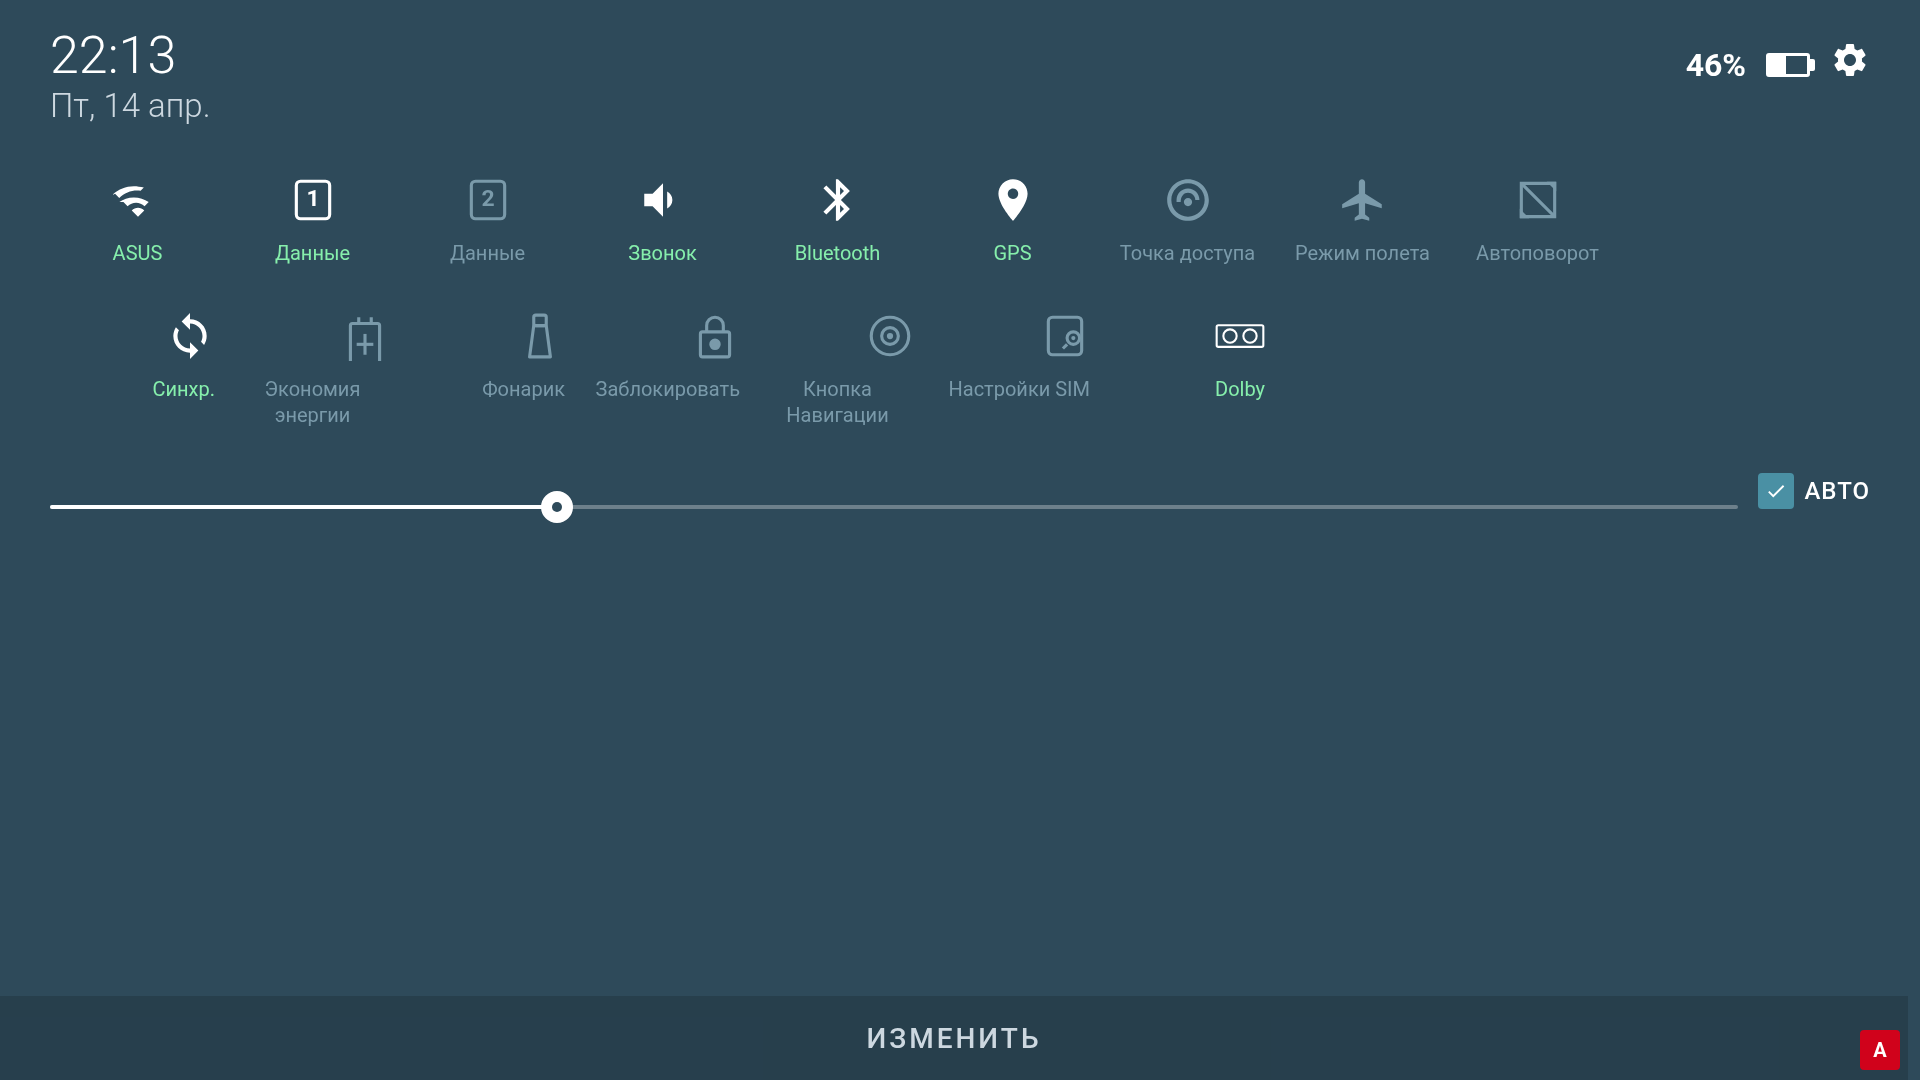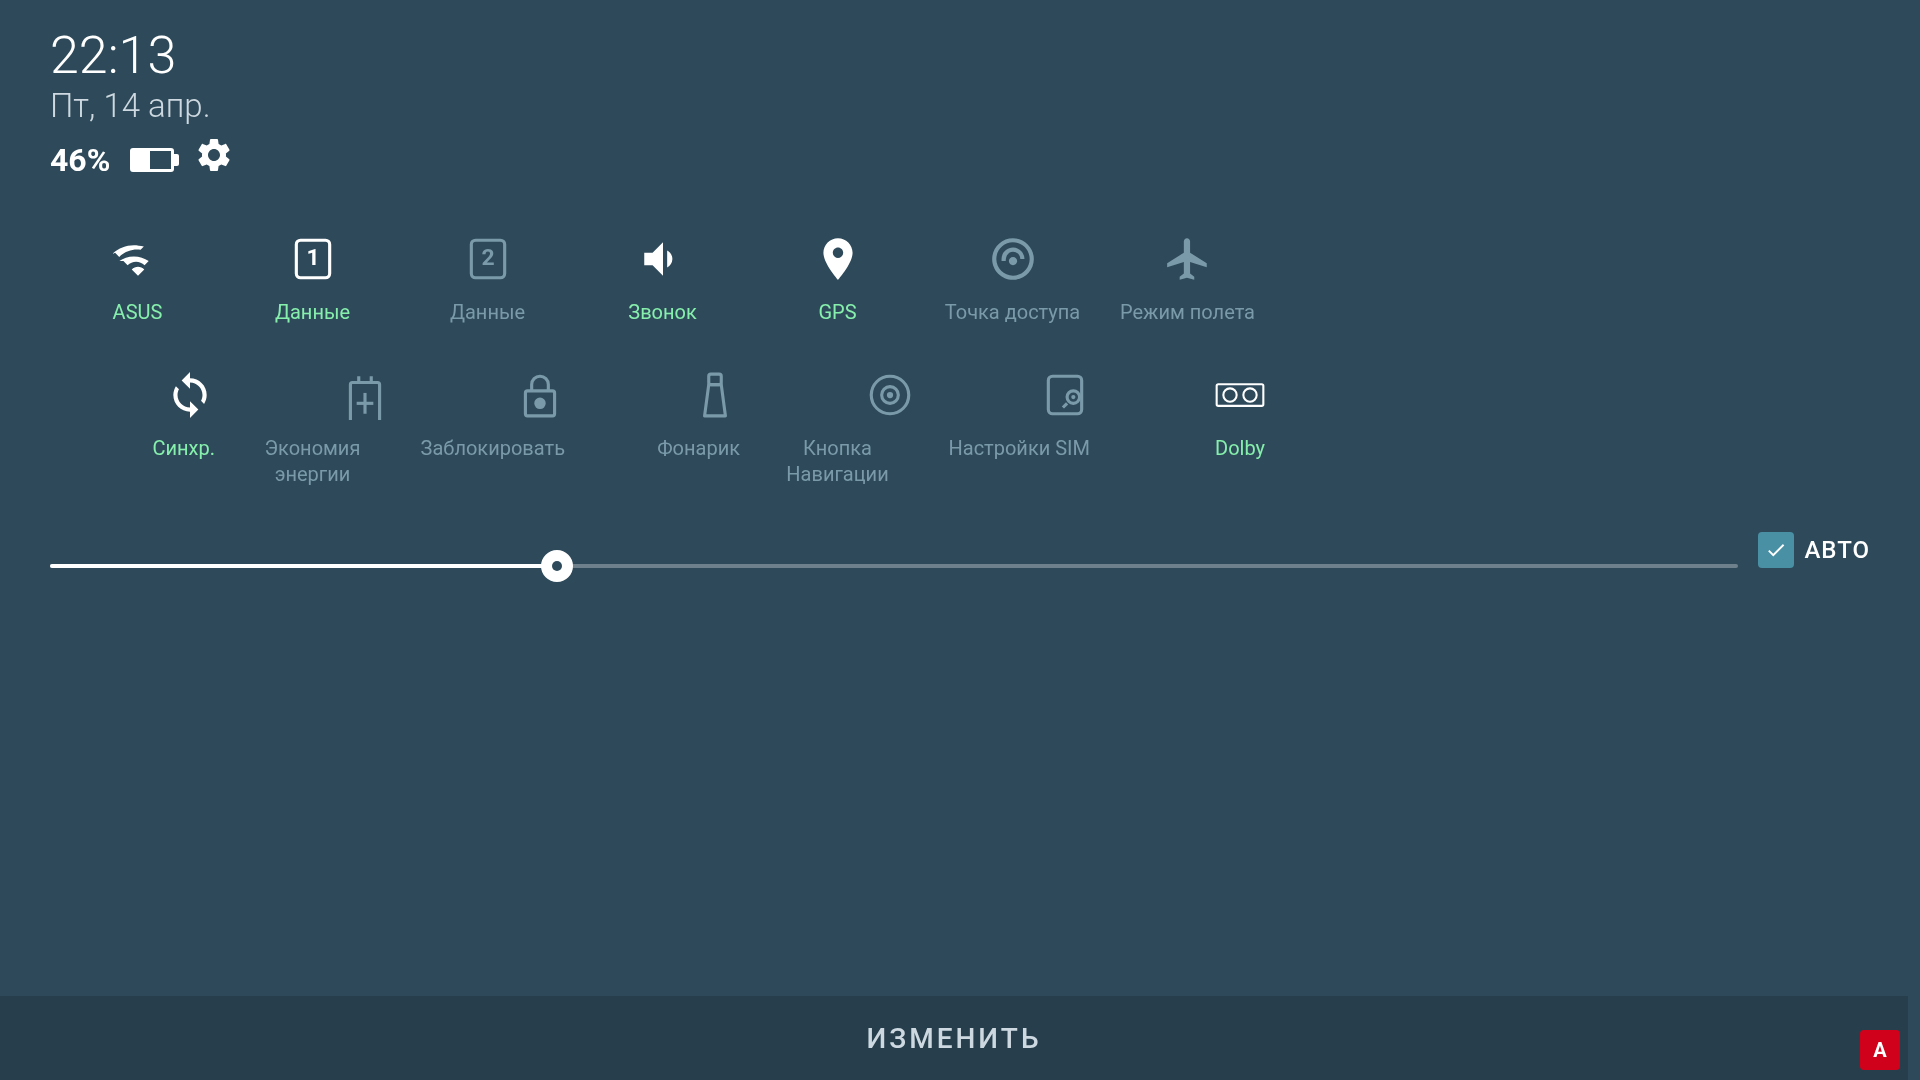--- a/index.html
+++ b/index.html
@@ -12,21 +12,20 @@
       overflow: hidden;
       position: relative;
     }
 
     
     .header {
       display: flex;
       justify-content: space-between;
       align-items: flex-start;
       padding: 30px 50px 20px 50px;
-      flex-direction: column;
     }
     .time-block {}
     .time {
       font-size: 52px;
       font-weight: 300;
       line-height: 1;
     }
     .date {
       font-size: 33px;
       font-weight: 300;
@@ -276,20 +275,28 @@
 
     <div class="tile">
       <div class="tile-icon">
         <svg viewBox="0 0 24 24" fill="white">
             <path d="M3 9v6h4l5 5V4L7 9H3zm13.5 3c0-1.77-1.02-3.29-2.5-4.03v8.05c1.48-.73 2.5-2.25 2.5-4.02z"></path>
           </svg>
       </div>
       <div class="tile-label">Звонок</div>
     </div>
 
+    <div class="tile">
+      <div class="tile-icon">
+        <svg viewBox="0 0 24 24" fill="white">
+            <path d="M17.71 7.71L12 2h-1v7.59L6.41 5 5 6.41 10.59 12 5 17.59 6.41 19 11 14.41V22h1l5.71-5.71-4.3-4.29 4.3-4.29zM13 5.83l1.88 1.88L13 9.59V5.83zm1.88 10.46L13 18.17v-3.76l1.88 1.88z"></path>
+          </svg>
+      </div>
+      <div class="tile-label">Bluetooth</div>
+    </div>
 
     <div class="tile">
       <div class="tile-icon">
         <svg viewBox="0 0 24 24" fill="white">
             <path d="M12 2C8.13 2 5 5.13 5 9c0 5.25 7 13 7 13s7-7.75 7-13c0-3.87-3.13-7-7-7zm0 9.5c-1.38 0-2.5-1.12-2.5-2.5s1.12-2.5 2.5-2.5 2.5 1.12 2.5 2.5-1.12 2.5-2.5 2.5z"></path>
           </svg>
       </div>
       <div class="tile-label">GPS</div>
     </div>
 
@@ -304,20 +311,31 @@
 
     <div class="tile">
       <div class="tile-icon inactive">
         <svg viewBox="0 0 24 24" fill="#7a9aaa">
             <path d="M21 16v-2l-8-5V3.5c0-.83-.67-1.5-1.5-1.5S10 2.67 10 3.5V9l-8 5v2l8-2.5V19l-2 1.5V22l3.5-1 3.5 1v-1.5L13 19v-5.5l8 2.5z"></path>
           </svg>
       </div>
       <div class="tile-label" style="color:#7a9aaa">Режим полета</div>
     </div>
 
+    <div class="tile">
+      <div class="tile-icon inactive">
+        <svg viewBox="0 0 24 24" fill="none" stroke="#7a9aaa" stroke-width="1.5">
+          <path d="M4 4 L20 4 L20 20 L4 20 Z" fill="none" stroke="#7a9aaa" stroke-width="1.5"></path>
+          <path d="M4 4 L20 20" stroke="#7a9aaa" stroke-width="1.5"></path>
+          <polygon points="18,4 20,4 20,6" fill="#7a9aaa"></polygon>
+          <polygon points="4,18 4,20 6,20" fill="#7a9aaa"></polygon>
+        </svg>
+      </div>
+      <div class="tile-label" style="color:#7a9aaa">Автоповорот</div>
+    </div>
 
   </div>
 
   <div class="tiles-row row2">
 
     <div class="tile">
       <div class="tile-icon">
         <svg viewBox="0 0 24 24" fill="white">
             <path d="M12 4V1L8 5l4 4V6c3.31 0 6 2.69 6 6 0 1.01-.25 1.97-.7 2.8l1.46 1.46C19.54 15.03 20 13.57 20 12c0-4.42-3.58-8-8-8zm0 14c-3.31 0-6-2.69-6-6 0-1.01.25-1.97.7-2.8L5.24 7.74C4.46 8.97 4 10.43 4 12c0 4.42 3.58 8 8 8v3l4-4-4-4v3z"></path>
           </svg>
@@ -334,36 +352,36 @@
           <line x1="12" y1="11" x2="12" y2="21" stroke="#7a9aaa" stroke-width="1.5"></line>
           <line x1="8" y1="16" x2="16" y2="16" stroke="#7a9aaa" stroke-width="1.5"></line>
         </svg>
       </div>
       <div class="tile-label" style="color:#7a9aaa">Экономия энергии</div>
     </div>
 
     <div class="tile">
       <div class="tile-icon inactive">
         <svg viewBox="0 0 24 24" fill="none" stroke="#7a9aaa" stroke-width="1.5">
+          <rect x="9" y="2" width="6" height="5" rx="1" fill="none" stroke="#7a9aaa"></rect>
+          <path d="M9 7 L7 22 L17 22 L15 7 Z" fill="none" stroke="#7a9aaa" stroke-linejoin="round"></path>
+        </svg>
+      </div>
+      <div class="tile-label" style="color:#7a9aaa">Фонарик</div>
+    </div>
+
+    <div class="tile">
+      <div class="tile-icon inactive">
+        <svg viewBox="0 0 24 24" fill="none" stroke="#7a9aaa" stroke-width="1.5">
           <rect x="5" y="10" width="14" height="12" rx="1" fill="none" stroke="#7a9aaa"></rect>
           <path d="M8 10 V7 a4 4 0 0 1 8 0 V10" fill="none" stroke="#7a9aaa"></path>
           <circle cx="12" cy="16" r="2" fill="#7a9aaa"></circle>
         </svg>
       </div>
       <div class="tile-label" style="color:#7a9aaa">Заблокировать</div>
-    </div>
-
-    <div class="tile">
-      <div class="tile-icon inactive">
-        <svg viewBox="0 0 24 24" fill="none" stroke="#7a9aaa" stroke-width="1.5">
-          <rect x="9" y="2" width="6" height="5" rx="1" fill="none" stroke="#7a9aaa"></rect>
-          <path d="M9 7 L7 22 L17 22 L15 7 Z" fill="none" stroke="#7a9aaa" stroke-linejoin="round"></path>
-        </svg>
-      </div>
-      <div class="tile-label" style="color:#7a9aaa">Фонарик</div>
     </div>
 
     <div class="tile">
       <div class="tile-icon inactive">
         <svg viewBox="0 0 24 24" fill="#7a9aaa">
             <circle cx="12" cy="12" r="9" fill="none" stroke="#7a9aaa" stroke-width="1.5"></circle>
             <circle cx="12" cy="12" r="4" fill="none" stroke="#7a9aaa" stroke-width="1.5"></circle>
             <circle cx="12" cy="12" r="1.5" fill="#7a9aaa"></circle>
           </svg>
       </div>

